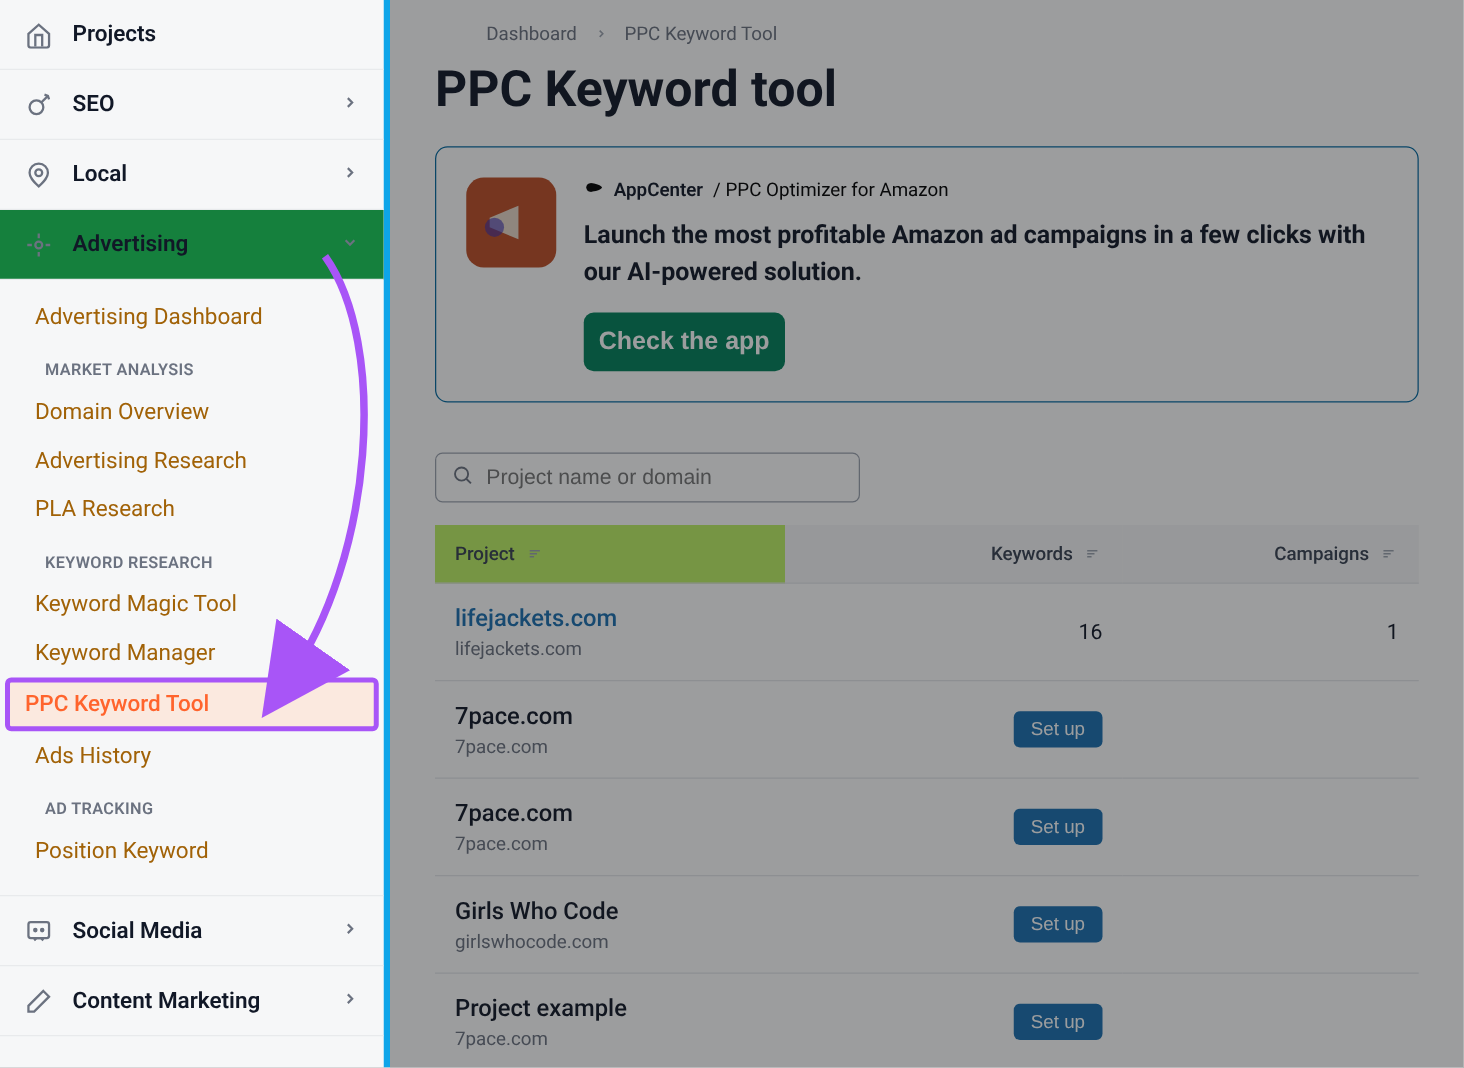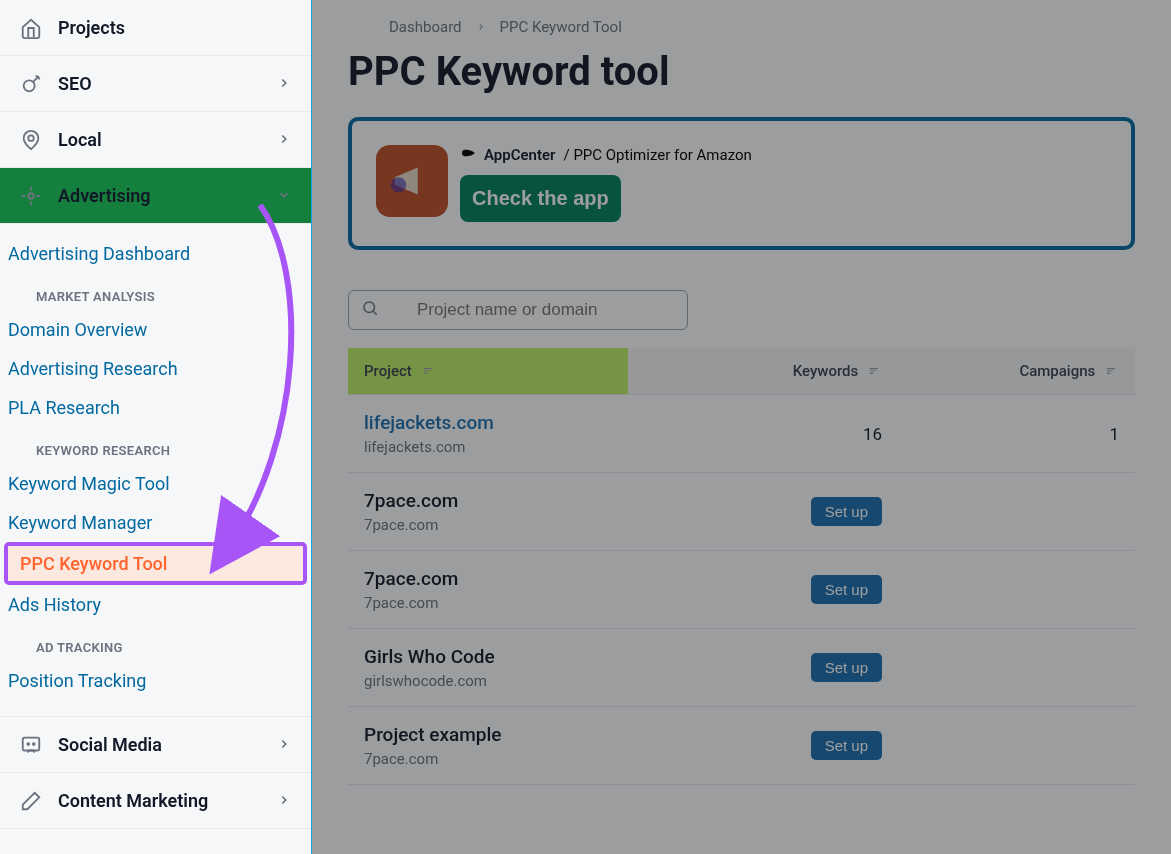--- a/index.html
+++ b/index.html
@@ -1,50 +1,50 @@
 <!DOCTYPE html>
 <html><head>
 <meta charset="utf-8">
 <style>
 * { box-sizing: border-box; margin: 0; padding: 0; }
 body { font-family: -apple-system, BlinkMacSystemFont, "Segoe UI", Roboto, Helvetica, Arial, sans-serif; width: 1171px; height: 854px; overflow: hidden; position: relative; background: #fff; }
 
 .layout { display: flex; width: 100%; height: 100%; }
 
 
-.sidebar { width: 312px; background: #f6f7f8; border-right: 1px solid #0ea5e9; flex-shrink: 0; overflow-y: auto; }
+.sidebar { width: 312px; background: #f6f7f8; border-right: 5px solid #0ea5e9; flex-shrink: 0; overflow-y: auto; }
 .nav-item { display: flex; align-items: center; height: 56px; padding: 0 20px; cursor: pointer; color: #111827; font-size: 18px; font-weight: 600; border-bottom: 1px solid #e8eaec; gap: 16px; }
 .nav-item .icon { width: 22px; height: 22px; display: flex; align-items: center; justify-content: center; color: #6b7280; }
 .nav-item .chevron { margin-left: auto; color: #6b7280; }
 .nav-item.active { background: #15803d; }
 
 .subgroup { padding: 10px 0 16px; border-bottom: 1px solid #e8eaec; }
-.sub-item { padding: 9px 8px; font-size: 18px; color: #0369a1; cursor: pointer; }
+.sub-item { padding: 9px 28px; font-size: 18px; color: #a16207; cursor: pointer; }
 .group-header { padding: 16px 36px 6px; font-size: 13px; font-weight: 600; color: #6b7280; letter-spacing: 0.3px; }
 .sub-item.highlight { background: #fbe9df; color: #ff642d; font-weight: 500; outline: 4px solid #a855f7; outline-offset: -2px; border-radius: 3px; margin: 2px 6px; padding: 9px 14px; }
 
 
 .main { flex: 1; position: relative; }
 .overlay { position: absolute; inset: 0; background: rgba(20,22,25,0.42); z-index: 1; pointer-events: none; }
 .main-content { padding: 18px 36px; position: relative; }
 
 .breadcrumb { display: flex; align-items: center; gap: 14px; font-size: 15px; color: #6b7280; margin-bottom: 12px; margin-left: 41px; }
 .breadcrumb .sep { color: #9ca3af; }
 .page-title { font-size: 40px; font-weight: 700; color: #111827; margin-bottom: 22px; }
 
-.banner { border: 4px solid #0369a1; border-radius: 10px; padding: 24px; display: flex; gap: 12px; margin-bottom: 40px; }
+.banner { border: 1px solid #0369a1; border-radius: 10px; padding: 24px; display: flex; gap: 22px; margin-bottom: 40px; }
 .banner-icon { width: 72px; height: 72px; background: #bd4f27; border-radius: 14px; display:flex; align-items:center; justify-content:center; flex-shrink:0; }
 .banner-body { flex: 1; }
 .banner-top { display:flex; align-items:center; gap:8px; font-size:15px; color:#111827; margin-bottom:10px; font-weight:600; }
 .banner-top .slash { color:#000000; font-weight:400; }
 .banner-text { font-size: 20px; font-weight:700; color:#111827; line-height:1.5; margin-bottom: 18px; max-width: 640px; }
 .banner-cta { display:inline-block; background:#00805a; color:#fff; padding: 12px 12px; border-radius: 8px; font-size: 20px; font-weight:600; border:none; cursor:pointer; }
 
 .search-box { display:flex; align-items:center; gap:10px; border:1px solid #9ca3af; border-radius:6px; padding:8px 12px; width: 340px; margin-bottom: 18px; }
-.search-box input { border:none; outline:none; font-size:17px; color:#6b7280; background:transparent; flex:1;margin-left:28px; }
+.search-box input { border:none; outline:none; font-size:17px; color:#6b7280; background:transparent; flex:1; }
 
 .table { width: 100%; border-collapse: collapse; }
 .table thead th { text-align:left; font-size:15px; font-weight:500; color:#374151; padding: 14px 16px; border-bottom:1px solid #e5e7eb; background:#f6f7f8; }
 .table thead th:first-child { background:#bef264; }
 .table thead th.right { text-align:right; }
 .table tbody td { padding: 16px; border-bottom:1px solid #e5e7eb; font-size:17px; color:#111827; vertical-align: middle; }
 .table tbody td.right { text-align:right; }
 .proj-name { color:#1a6fb0; font-size:19px; font-weight:500; }
 .proj-name.plain { color:#111827; }
 .proj-domain { color:#6b7280; font-size:15px; margin-top:4px; }
@@ -117,21 +117,21 @@
       <div class="group-header">MARKET ANALYSIS</div>
       <div class="sub-item">Domain Overview</div>
       <div class="sub-item">Advertising Research</div>
       <div class="sub-item">PLA Research</div>
       <div class="group-header">KEYWORD RESEARCH</div>
       <div class="sub-item">Keyword Magic Tool</div>
       <div class="sub-item">Keyword Manager</div>
       <div class="sub-item highlight">PPC Keyword Tool</div>
       <div class="sub-item">Ads History</div>
       <div class="group-header">AD TRACKING</div>
-      <div class="sub-item">Position Tracking</div>
+      <div class="sub-item">Position Keyword</div>
     </div>
     <div class="nav-item">
       <span class="icon">
         <svg width="22" height="22" viewBox="0 0 24 24" fill="none" stroke="currentColor" stroke-width="2">
             <rect x="3" y="4" width="18" height="14" rx="2"></rect>
             <path d="M8 20l2-2h4l2 2"></path>
             <circle cx="9" cy="11" r="1" fill="currentColor"></circle>
             <circle cx="15" cy="11" r="1" fill="currentColor"></circle>
           </svg>
       </span>
@@ -181,20 +181,21 @@
           <div class="banner-top">
             <span>
               <svg width="16" height="16" viewBox="0 0 24 24" fill="#000">
                   <circle cx="8" cy="12" r="5"></circle>
                   <path d="M8 7c6 0 12 2 14 5-2 3-8 5-14 5"></path>
                 </svg>
             </span>
             <span>AppCenter</span>
             <span class="slash">/ PPC Optimizer for Amazon</span>
           </div>
+          <div class="banner-text">Launch the most profitable Amazon ad campaigns in a few clicks with our AI-powered solution.</div>
           <button class="banner-cta">Check the app</button>
         </div>
       </div>
 
       <div class="search-box">
         <span>
           <svg width="18" height="18" viewBox="0 0 24 24" fill="none" stroke="#6b7280" stroke-width="2">
               <circle cx="11" cy="11" r="7"></circle>
               <path d="M21 21l-5-5"></path>
             </svg>

